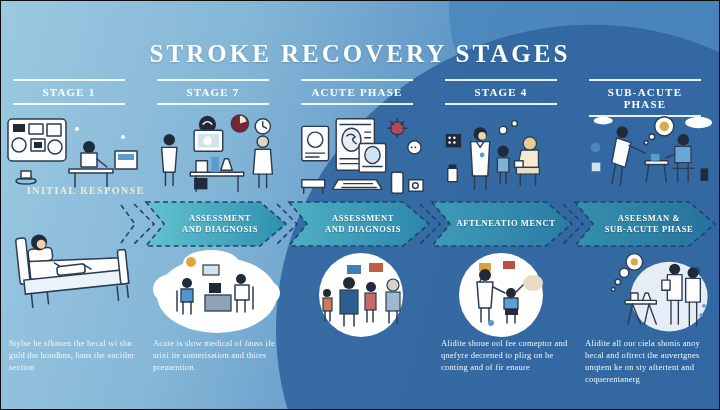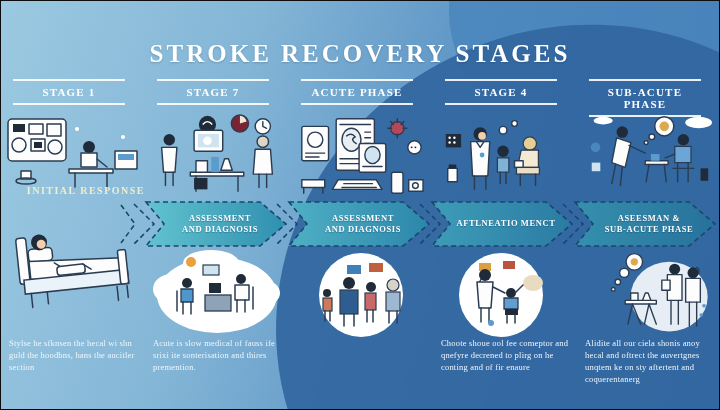--- a/index.html
+++ b/index.html
@@ -235,21 +235,21 @@
       <circle class="df" cx="44" cy="26" r="6"></circle>
       <path class="ln" d="M40,30 q-3,6 -2,12"></path>
       <path class="wf" d="M36,33 h16 l-2,26 h-12 z"></path>
       <path class="ln" d="M52,38 l12,6 M40,59 v14 M48,59 v14"></path>
       <circle class="df" cx="70" cy="44" r="5"></circle>
       <path d="M63,49 h14 v11 h-14 z" fill="#5f9fd4" stroke="#2b3c52" stroke-width="1.3"></path>
       <path d="M64,60 h13 v6 h-13 z" fill="#202b3a"></path>
       <path class="ln" d="M74,44 l8,-8 M66,66 v8 M74,66 v8"></path>
       <circle cx="50" cy="74" r="3" fill="#5b9cce"></circle>
     </svg>
-    <div class="desc">Choote shoue ool fee comeptor and qnefyre decrened to plirg on he conting and of fir enaure</div>
+    <div class="desc">Alidite shoue ool fee comeptor and qnefyre decrened to plirg on he conting and of fir enaure</div>
   </div>
 
   <div class="col" id="col5">
     <div class="hdr">SUB-ACUTE PHASE</div>
     <svg class="illus-top" viewBox="0 0 136 88">
       <ellipse cx="120" cy="10" rx="14" ry="6" fill="#fff"></ellipse>
       <ellipse cx="20" cy="8" rx="10" ry="4" fill="#fff"></ellipse>
       <circle class="wf" cx="84" cy="14" r="10"></circle>
       <circle cx="84" cy="14" r="5" fill="#dba94e"></circle>
       <circle class="wf" cx="71" cy="25" r="3"></circle>

